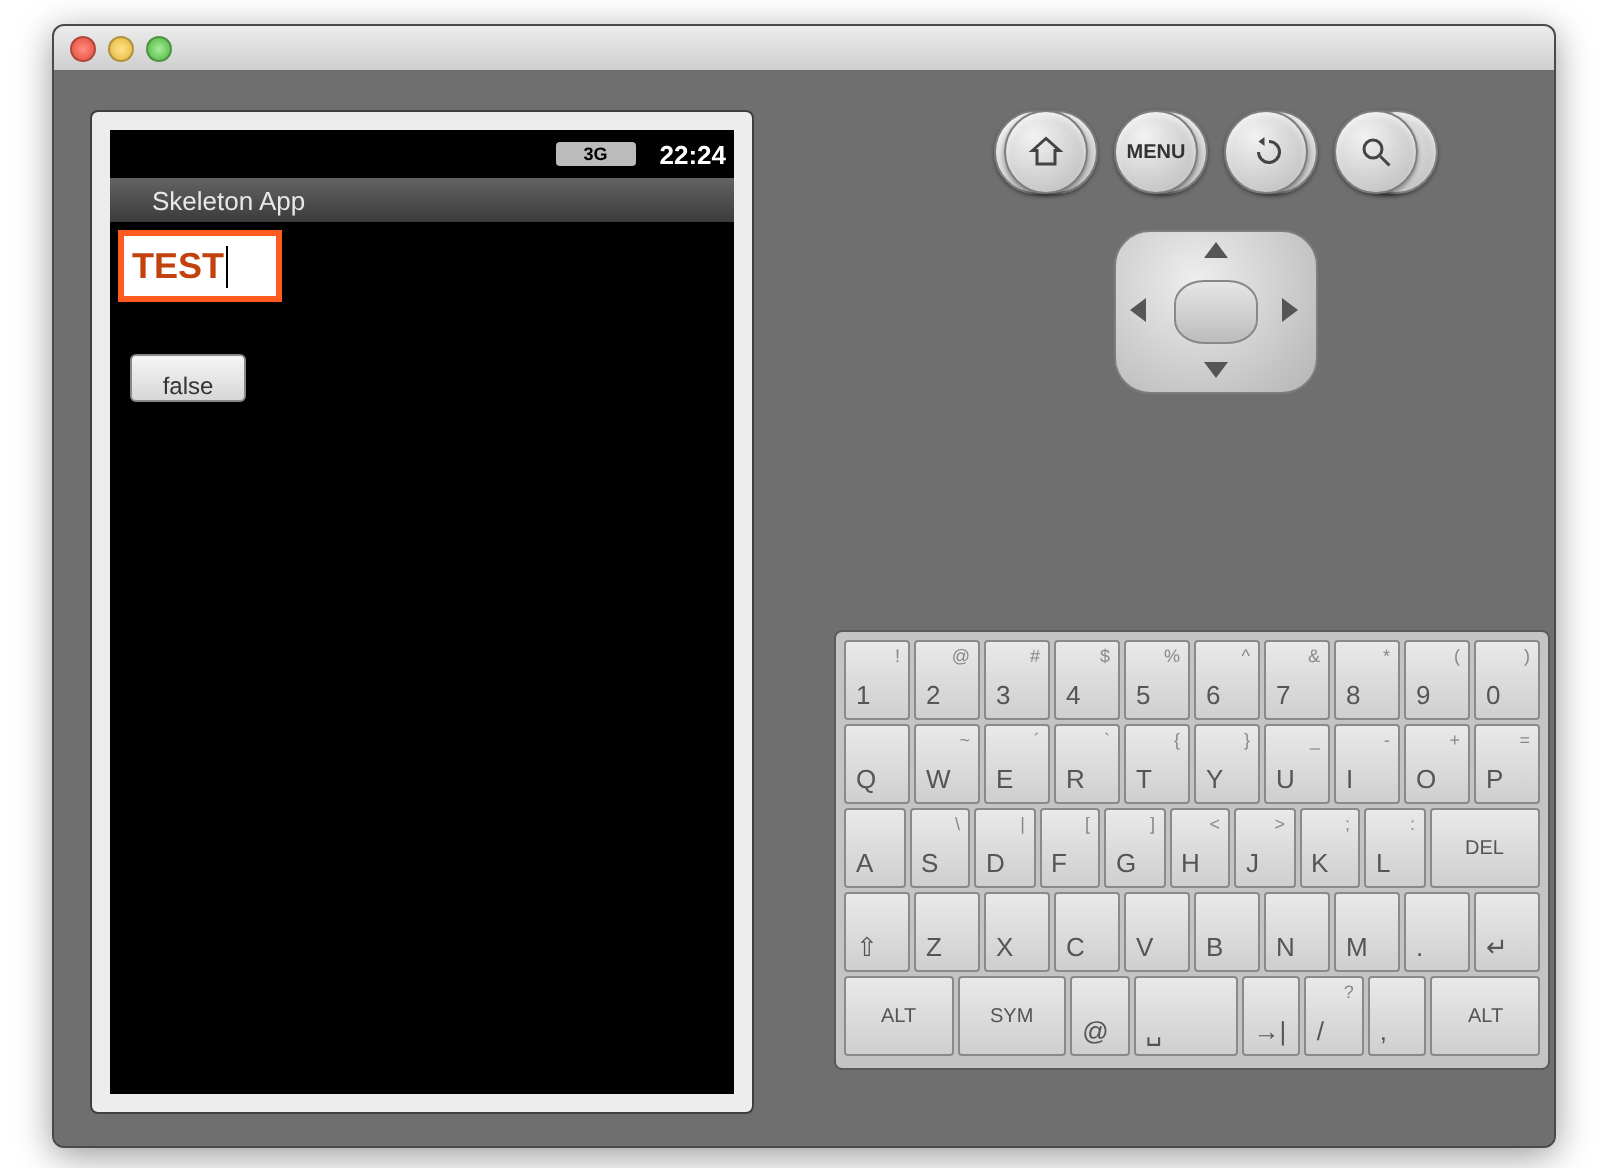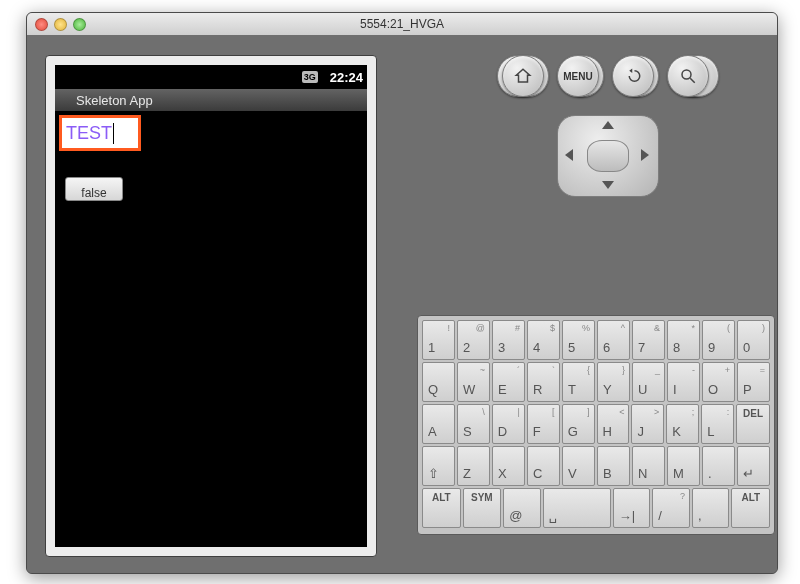--- a/index.html
+++ b/index.html
@@ -115,22 +115,22 @@
     height: 30px;
     border: 3px solid #ff5a1f;
     background: #fff;
     display: flex;
     align-items: center;
     padding-left: 4px;
   }
   .editbox {
     outline: none;
     font-size: 18px;
-    font-weight: normal;
-    color: #8b5cf6;
+    font-weight: bold;
+    color: #c2410c;
     border-right: 1px solid #000; 
     padding-right: 1px;
   }
   .false-btn {
     position: absolute;
     left: 10px;
     top: 50px;
     min-width: 44px;
     height: 22px;
     background: linear-gradient(#f5f5f5, #d7d7d7);
@@ -227,43 +227,42 @@
     justify-content: flex-start;
     padding: 0 0 4px 5px;
     box-sizing: border-box;
   }
   .key .sup {
     position: absolute;
     top: 2px; right: 4px;
     font-size: 9px;
     color: #888;
   }
-  .key.small-label { font-size: 10px; align-items:flex-start; justify-content:center; padding:3px;font-weight:bold; }
+  .key.small-label { font-size: 10px; align-items:center; justify-content:center; padding:15px; }
   .key.wide2 { flex: 2 1 0; }
   
 </style>
 </head>
 <body>
 
 <div class="mac-window">
   <div class="titlebar">
     <div class="traffic">
       <div class="tl-btn tl-close"></div>
       <div class="tl-btn tl-min"></div>
       <div class="tl-btn tl-zoom"></div>
     </div>
-    <div class="title">5554:21_HVGA</div>
   </div>
 
   <div class="emu-body">
 
     <div class="phone">
       <div class="phone-screen">
         <div class="status-bar">
-          <span class="sb-icon" style="background:#bbb;color:#000;font-size:9px;font-weight:bold;padding:1px 2px;border-radius:2px;">3G</span>
+          <span class="sb-icon" style="background:#bbb;color:#000;font-size:9px;font-weight:bold;padding:1px 14px;border-radius:2px;">3G</span>
           <span class="sb-icon">
             <svg viewBox="0 0 16 12">
                 <rect x="0" y="8" width="2" height="4" fill="#ccc"></rect>
                 <rect x="3" y="6" width="2" height="6" fill="#ccc"></rect>
                 <rect x="6" y="4" width="2" height="8" fill="#ccc"></rect>
                 <rect x="9" y="2" width="2" height="10" fill="#ccc"></rect>
                 <rect x="12" y="0" width="2" height="12" fill="#555"></rect>
               </svg>
           </span>
           <span class="sb-icon">

